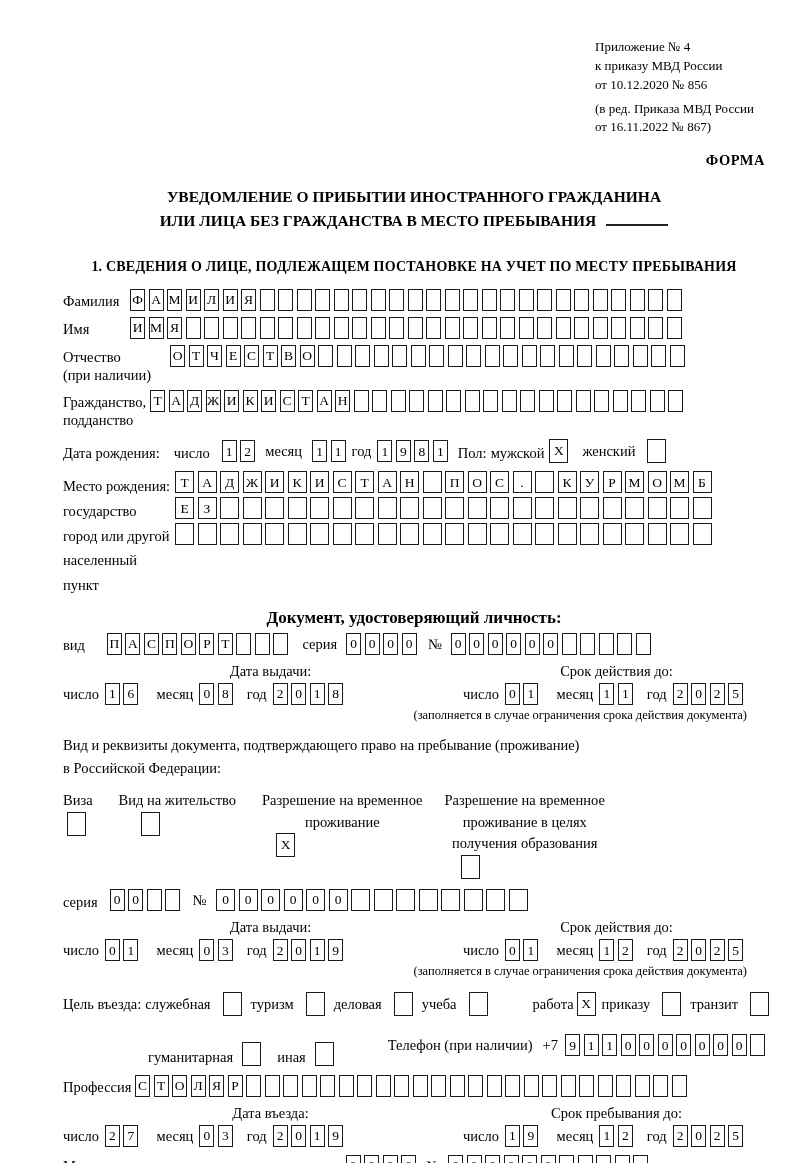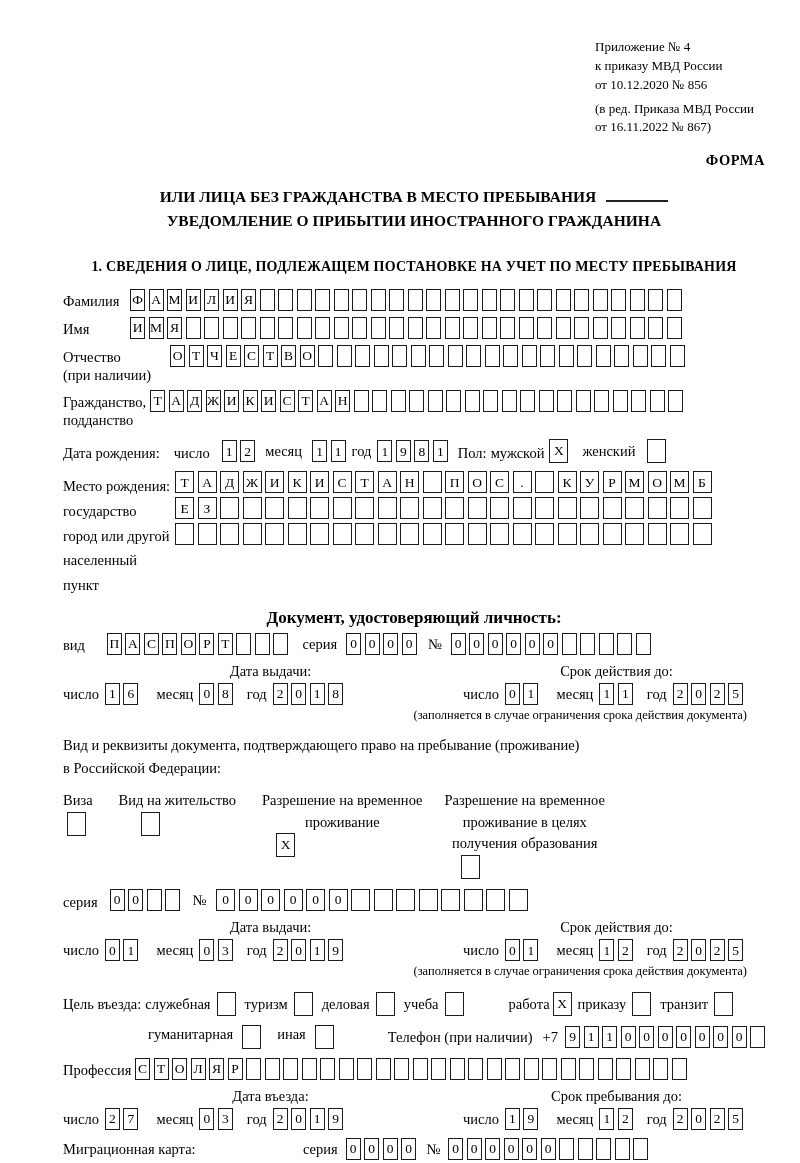--- a/index.html
+++ b/index.html
@@ -65,25 +65,25 @@
 
   
   .permit-row { display: flex; align-items: flex-start; margin-top: 8px; }
   .permit-row .opt { display: flex; align-items: flex-start; flex-direction: column; }
   .permit-row .opt .txt { text-align: center; line-height: 1.5; padding-top: 2px; }
   .permit-row .cb { margin: 0 0 0 10px; }
 
   .purpose-row { display: flex; align-items: center; margin-top: 12px; }
   .purpose-row .plabel { white-space: nowrap; padding-right: 4px; }
   .purpose-row .opt { display: flex; align-items: center; margin-right: 9px; }
-  .purpose-row .opt .txt { padding-right: 6px; white-space: nowrap; }
+  .purpose-row .opt .txt { padding-right: 12px; white-space: nowrap; }
 
   .phone-row { display: flex; align-items: center; margin-top: 9px; }
   .phone-row .indent { width: 92px; }
-  .phone-row .opt { display: flex; align-items: flex-start; margin-right: 16px; }
+  .phone-row .opt { display: flex; align-items: flex-end; margin-right: 16px; margin-top: 17px; }
   .phone-row .opt .txt { padding-right: 9px; }
   .phone-lbl { white-space: nowrap; padding: 0 10px 0 38px; }
   .phone-prefix { padding-right: 7px; }
 
   .mig-row { display: flex; align-items: center; margin-top: 8px; }
   .mig-row .mlabel { width: 185px; }
   .mig-row .slabel { padding: 0 8px 0 55px; }
   .mig-row .nlabel { padding: 0 8px 0 10px; }
 
   .rep-block { display: flex; align-items: flex-start; margin-top: 7px; }
@@ -99,22 +99,22 @@
     <div>Приложение № 4</div>
     <div>к приказу МВД России</div>
     <div>от 10.12.2020 № 856</div>
     <div class="gap"></div>
     <div>(в ред. Приказа МВД России</div>
     <div>от 16.11.2022 № 867)</div>
   </div>
   <div class="forma">ФОРМА</div>
 
   <div class="title">
+    <div>УВЕДОМЛЕНИЕ О ПРИБЫТИИ ИНОСТРАННОГО ГРАЖДАНИНА</div>
     <div><span>ИЛИ ЛИЦА БЕЗ ГРАЖДАНСТВА В МЕСТО ПРЕБЫВАНИЯ</span><span class="blank-line"></span></div>
-    <div>УВЕДОМЛЕНИЕ О ПРИБЫТИИ ИНОСТРАННОГО ГРАЖДАНИНА</div>
   </div>
 
   <div class="section-heading">1. СВЕДЕНИЯ О ЛИЦЕ, ПОДЛЕЖАЩЕМ ПОСТАНОВКЕ НА УЧЕТ ПО МЕСТУ ПРЕБЫВАНИЯ</div>
 
   <div class="frow" style="margin-top:13px;">
     <div class="flabel w67">Фамилия</div>
     <div class="cells">
         <span class="cell">Ф</span>
         <span class="cell">А</span>
         <span class="cell">М</span>

